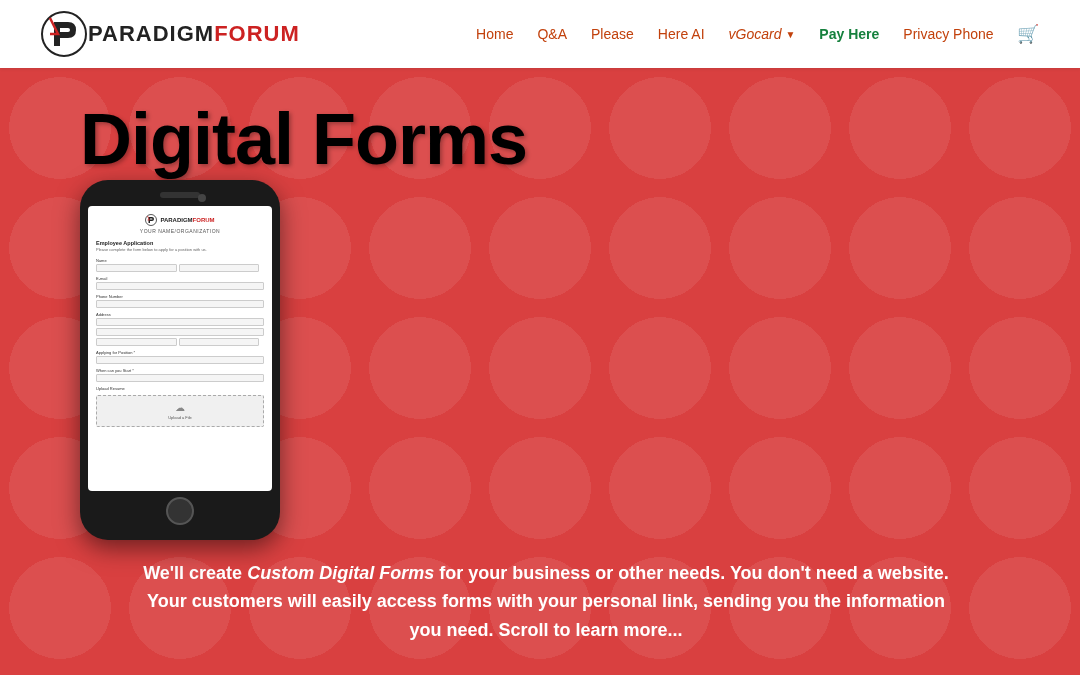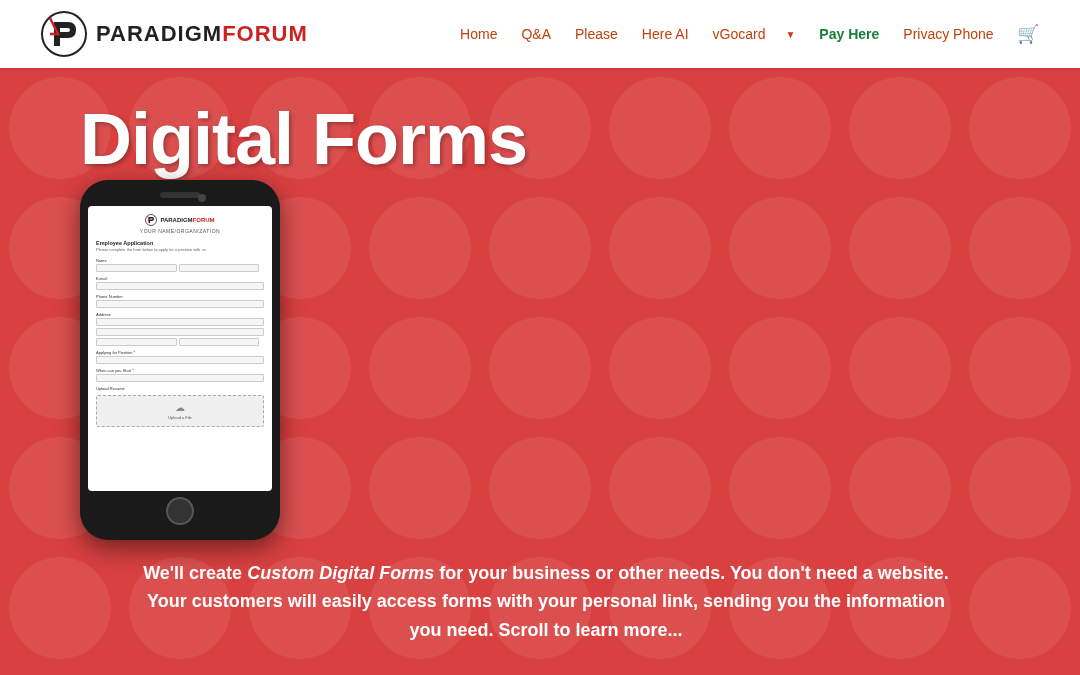--- a/index.html
+++ b/index.html
@@ -20,21 +20,20 @@
       justify-content: space-between;
       padding: 0 40px;
       box-shadow: 0 1px 3px rgba(0,0,0,0.1);
       position: relative;
       z-index: 10;
     }
 
     .logo-area {
       display: flex;
       align-items: center;
-      gap: 8px;
     }
 
     .logo-icon {
       width: 48px;
       height: 48px;
     }
 
     .logo-text {
       font-size: 22px;
       font-weight: 700;
@@ -58,21 +57,22 @@
     .nav-item {
       font-size: 14px;
       color: #c2410c;
       cursor: pointer;
       text-decoration: none;
     }
 
     .nav-item.has-dropdown {
       display: flex;
       align-items: center;
-      gap: 20px;
+      gap: 4px;
+      font-style: italic;
     }
 
     .nav-item.pay-here {
       color: #15803d;
       font-weight: 600;
     }
 
     .cart-icon {
       font-size: 18px;
       cursor: pointer;
@@ -103,21 +103,21 @@
     .hero-content {
       position: relative;
       z-index: 2;
       width: 100%;
       display: flex;
       flex-direction: column;
       align-items: center;
     }
 
     .hero-title {
-      color: #ffffff;
+      color: #000000;
       font-size: 72px;
       font-weight: 900;
       text-align: left;
       width: 100%;
       padding: 30px 0 10px 80px;
       text-shadow: 2px 2px 4px rgba(0,0,0,0.3);
       letter-spacing: -1px;
     }
 
     .hero-middle {

